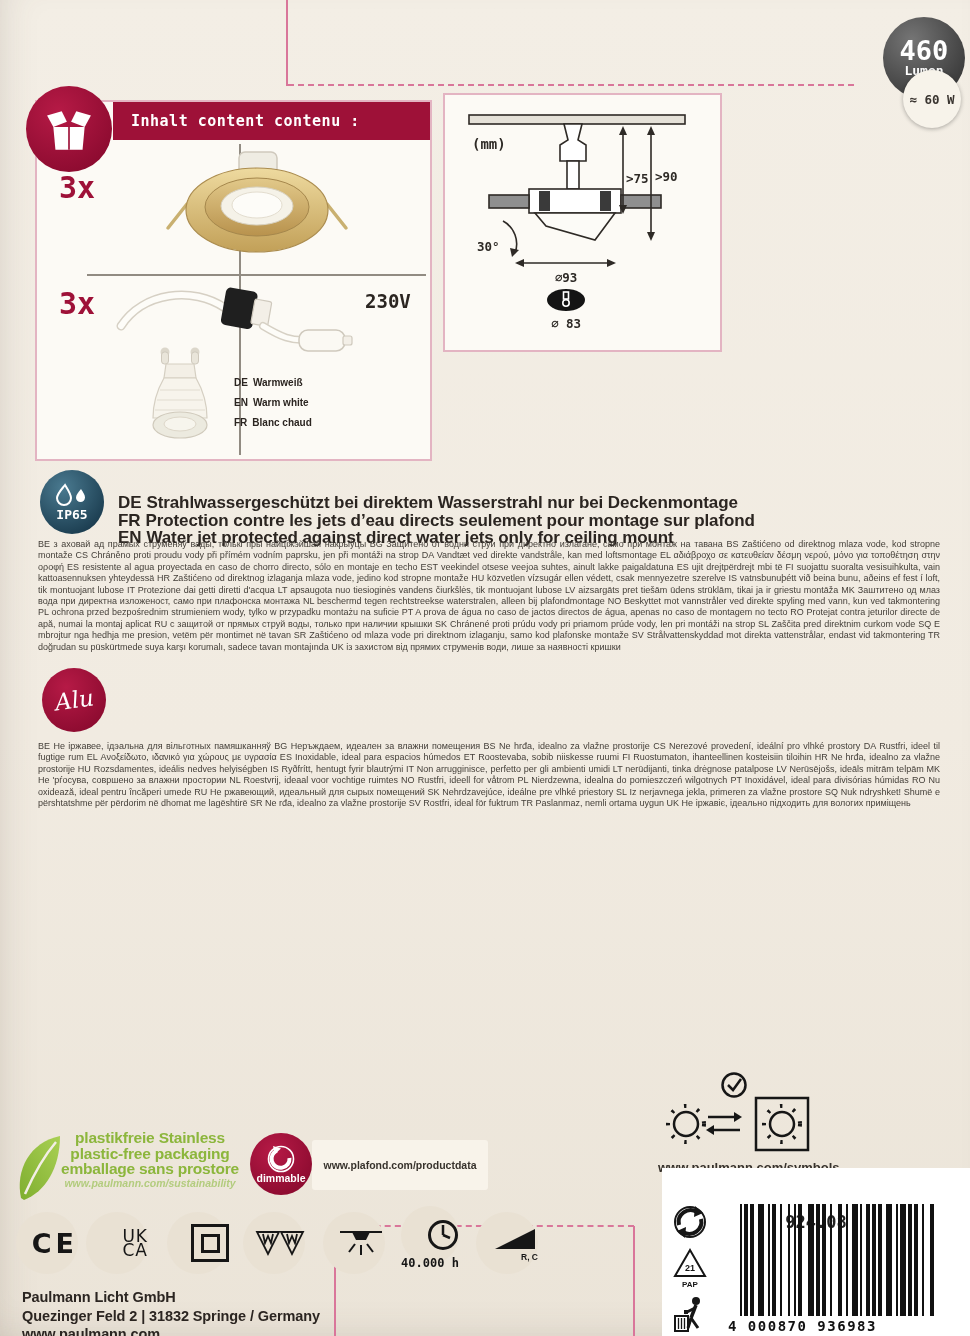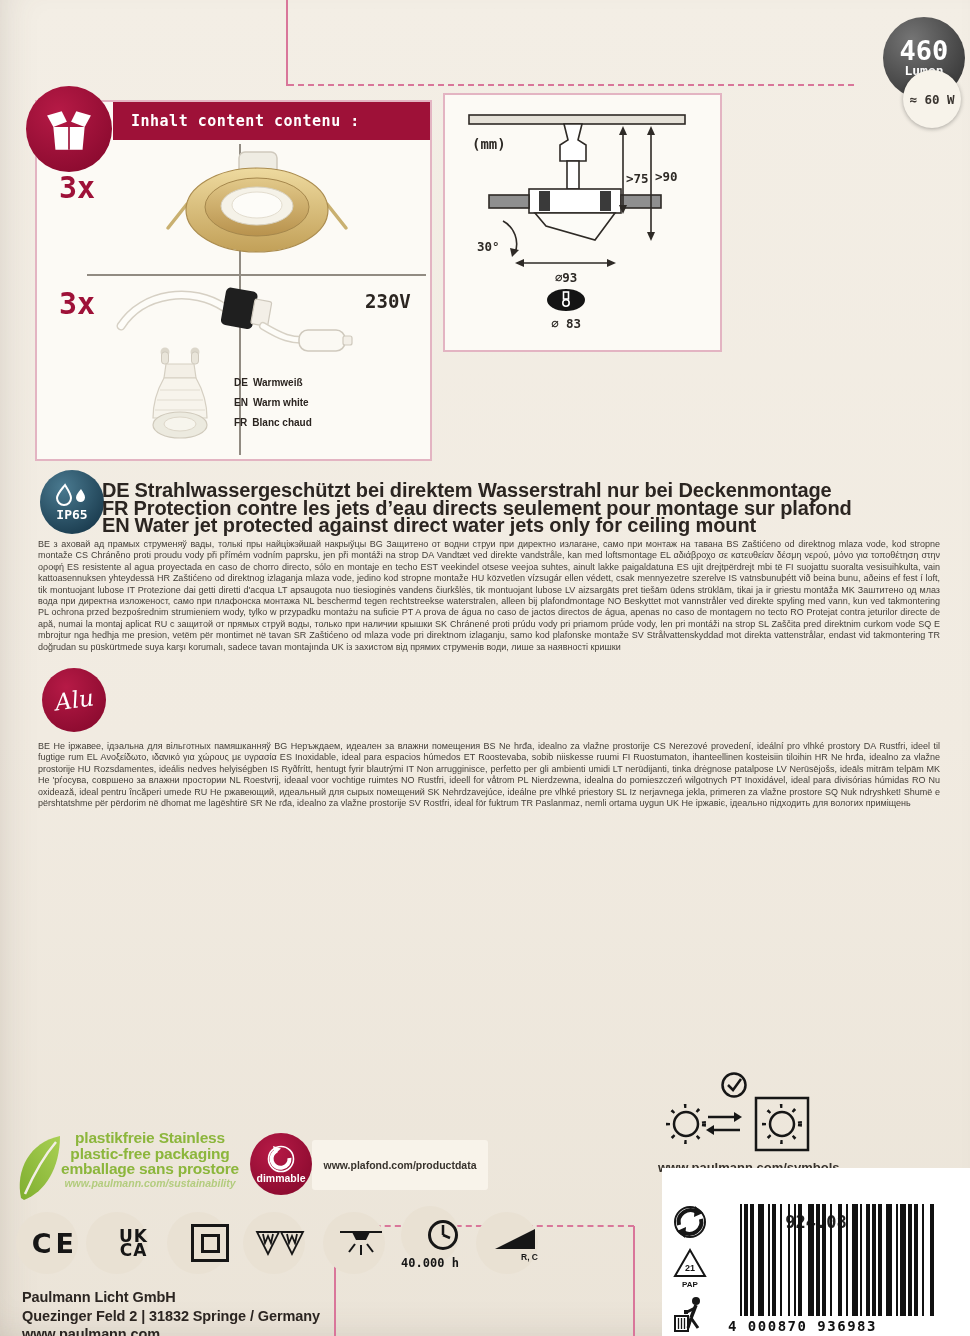--- a/index.html
+++ b/index.html
@@ -44,41 +44,41 @@
   .tech-box{left:443px;top:93px;width:275px;height:255px;background:#fcfaf5;border:2px solid #e3b4c2;}
 
   
   .feat-circle{border-radius:50%;display:flex;flex-direction:column;align-items:center;justify-content:center;color:#fff;}
   .ip65-circle{left:40px;top:470px;width:64px;height:64px;
     background:radial-gradient(circle at 36% 28%,#4a7a90,#1c3e51 78%);}
   .ip65-circle .lbl{font-size:13px;margin-top:-2px;}
   .alu-circle{left:42px;top:668px;width:64px;height:64px;
     background:radial-gradient(circle at 38% 30%,#b61a46,#8d0b30 78%);}
   .alu-script{font-family:"DejaVu Serif",serif;font-style:italic;font-size:23px;transform:rotate(-8deg);}
-  .feat-lines{position:absolute;left:102px;font-size:20px;font-weight:bold;line-height:17.5px;color:#2b2521;letter-spacing:-.1px;}
+  .feat-lines{position:absolute;left:118px;font-size:17px;font-weight:bold;line-height:17.5px;color:#2b2521;letter-spacing:-.1px;margin-top:12px;}
   .fineprint{position:absolute;left:38px;width:902px;font-size:9px;line-height:11.4px;color:#45403a;text-align:justify;}
 
   
   .sust-text{left:52px;top:1130px;width:196px;text-align:center;}
   .sust-text .g{color:#8cb63c;font-weight:bold;font-size:15.5px;line-height:15.5px;letter-spacing:-.2px;}
   .sust-text .u{color:#b3cc7e;font-style:italic;font-weight:bold;font-size:10.5px;line-height:13px;}
   .dim-circle{left:250px;top:1133px;width:62px;height:62px;
     background:radial-gradient(circle at 38% 30%,#b61a46,#8d0b30 78%);}
   .dim-circle .lbl{font-size:10.5px;font-weight:bold;margin-top:-1px;}
   .pdata-box{left:312px;top:1140px;width:176px;height:50px;background:#f8f3ea;border-radius:3px;
     display:flex;align-items:center;justify-content:center;text-align:center;
     font-size:10.5px;font-weight:bold;color:#37322c;}
   .symbols-wrap{left:658px;top:1070px;width:220px;}
   .symbols-url{font-size:13px;font-weight:bold;color:#37322c;margin-top:2px;}
 
   
   .mark-circle{position:absolute;top:1212px;width:62px;height:62px;border-radius:50%;background:#e9e1d3;
     display:flex;flex-direction:column;align-items:flex-end;justify-content:center;color:#161616;}
   .ce-text{font-family:"DejaVu Sans",sans-serif;font-weight:bold;font-size:27px;letter-spacing:4px;padding-left:4px;}
-  .ukca-text{font-family:"DejaVu Sans",sans-serif;font-weight:bold;font-size:17px;line-height:14px;text-align:center;letter-spacing:1px;margin-left:35px;}
+  .ukca-text{font-family:"DejaVu Sans",sans-serif;font-weight:normal;font-size:17px;line-height:14px;text-align:center;letter-spacing:1px;margin-left:35px;}
   .sq-outer{width:32px;height:32px;border:3.5px solid #161616;display:flex;align-items:center;justify-content:center;}
   .sq-inner{width:13px;height:13px;border:3.5px solid #161616;}
   .mark-sub-sm{font-size:8.5px;font-weight:bold;margin-top:1px;color:#161616;}
 
   
   .address{left:22px;top:1288px;font-size:14.5px;font-weight:bold;line-height:18.5px;color:#2b2521;letter-spacing:-.1px;}
 
   
   .barcode-box{left:662px;top:1168px;width:308px;height:168px;background:#ffffff;}
   .item-no{position:absolute;left:0;top:8px;width:100%;text-align:center;font-size:17px;color:#222;margin-top:36px;}

